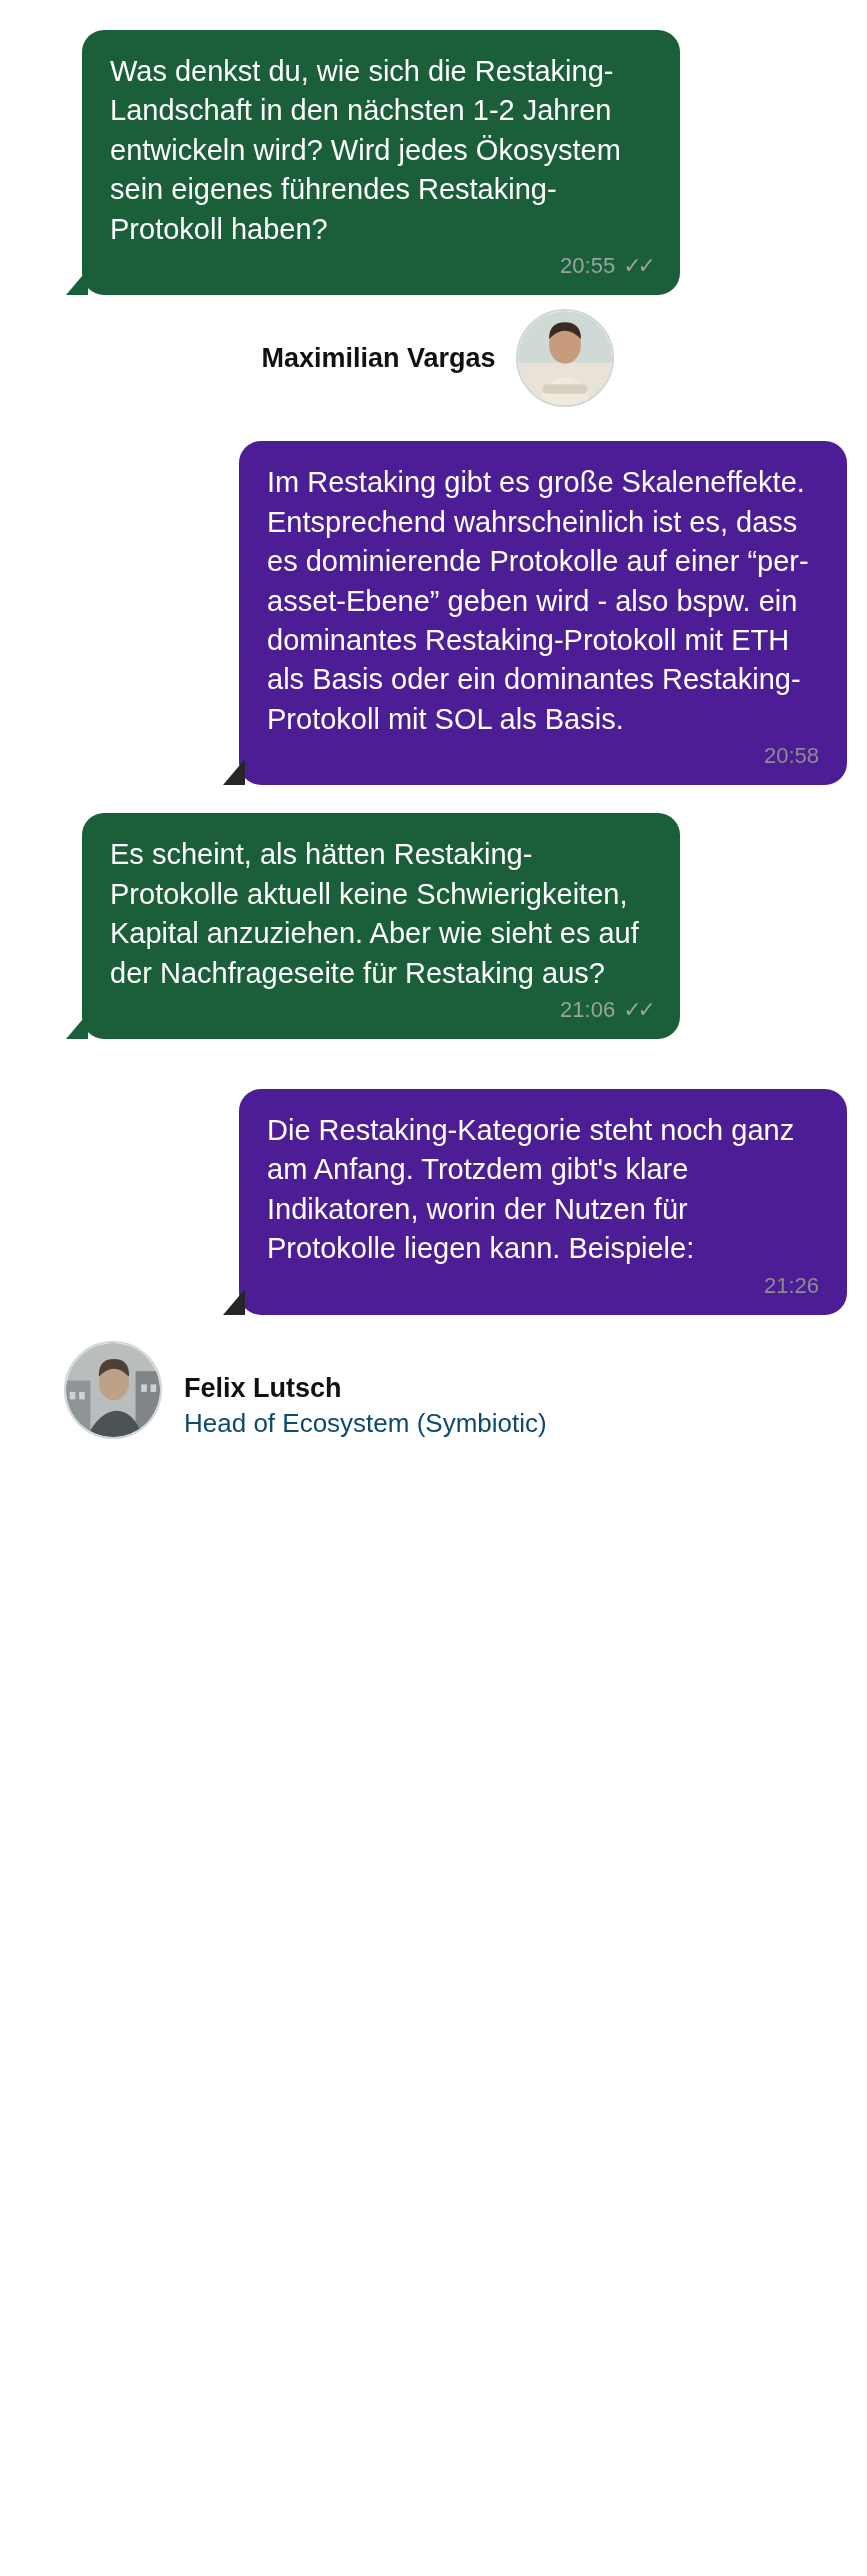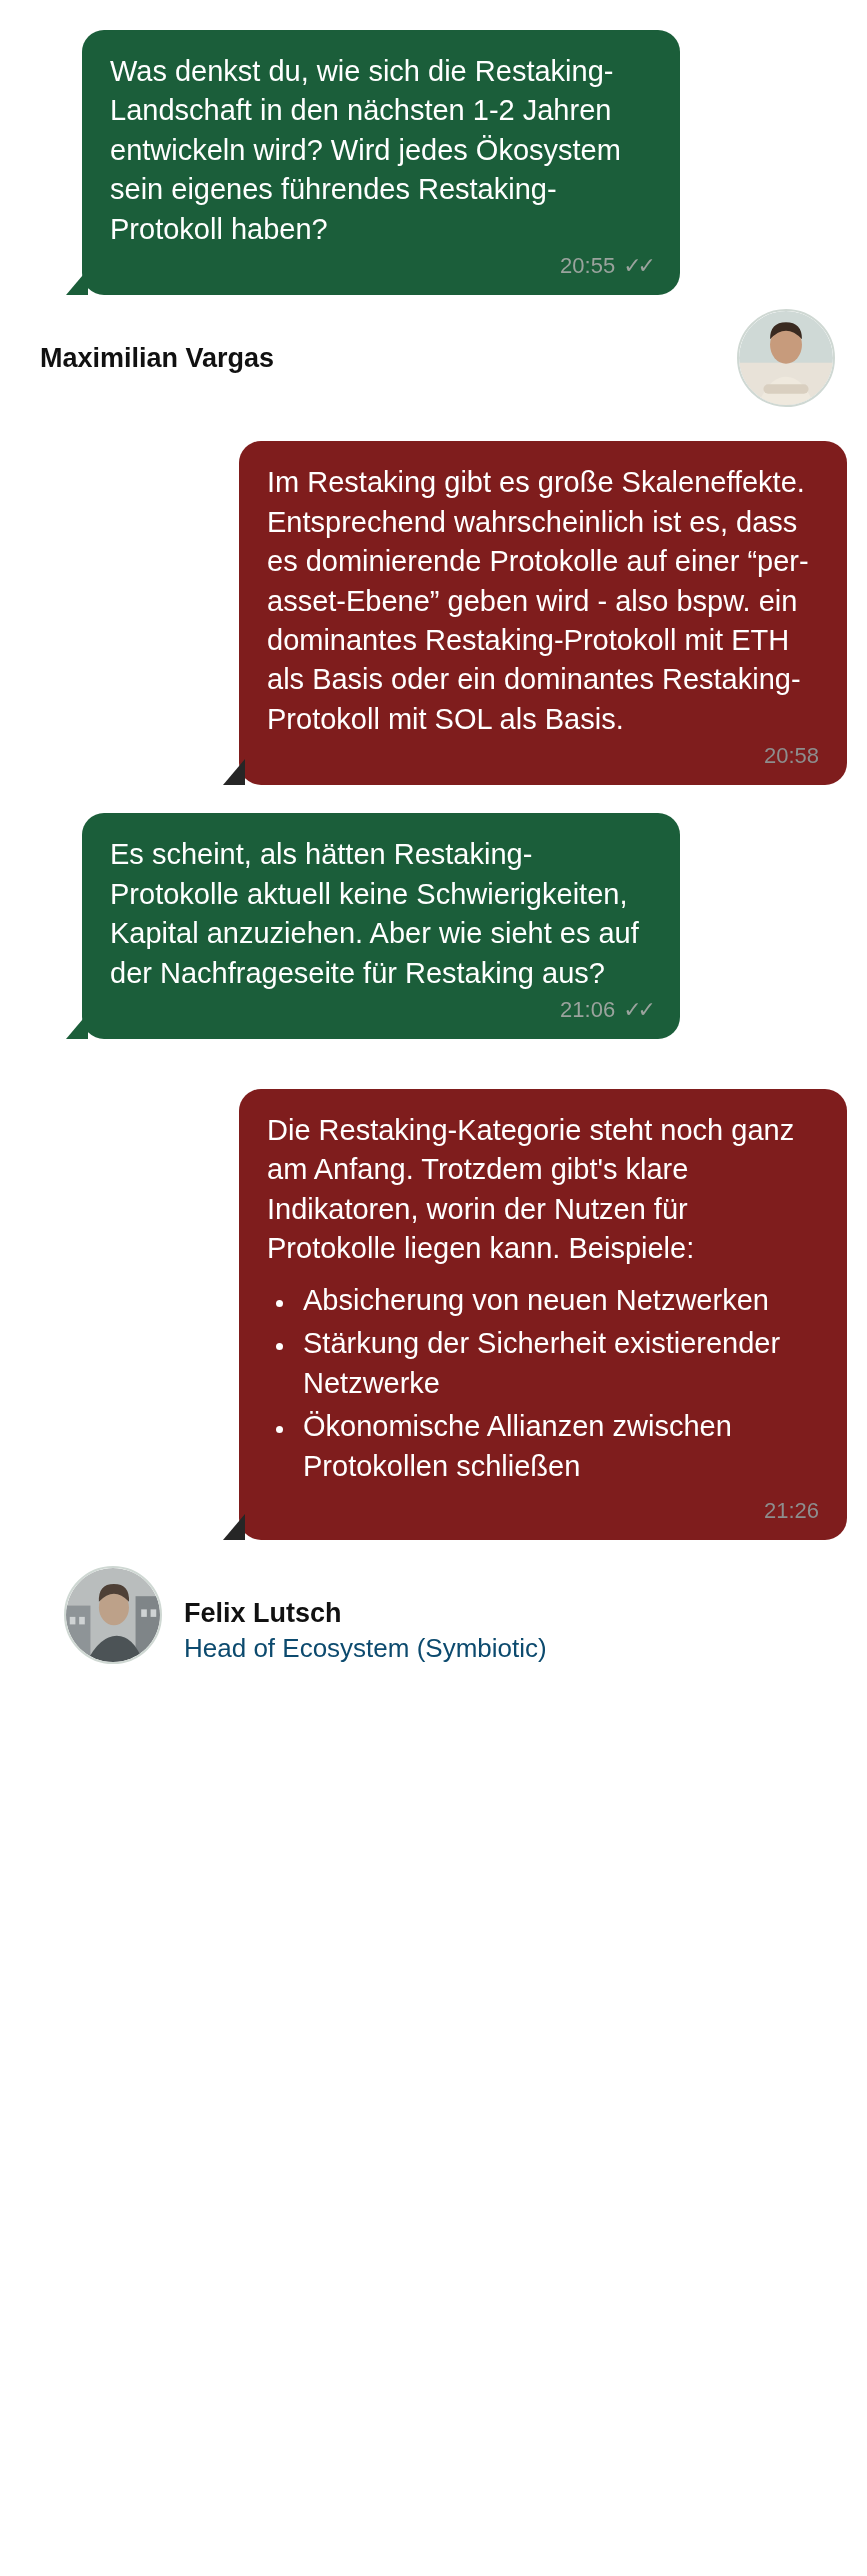--- a/index.html
+++ b/index.html
@@ -38,21 +38,21 @@
     line-height: 1.36;
     color: #ffffff;
     word-wrap: break-word;
   }
   .bubble.green {
     background: #1b5e3a;
     margin-left: 42px;
     max-width: 598px;
   }
   .bubble.dark {
-    background: #7f1d1d;
+    background: #4c1d95;
     margin-left: 199px;
     max-width: 608px;
   }
 
   
   .bubble.green::after {
     content: "";
     position: absolute;
     left: -16px;
     bottom: 0px;
@@ -105,21 +105,21 @@
     padding-left: 6px;
   }
   ul.bul li::marker { font-size: 24px; }
 
   .para { margin: 0; }
 
   
   .sender-right {
     display: flex;
     align-items: center;
-    justify-content: space-between;
+    justify-content: center;
     gap: 20px;
     margin: 14px 12px 34px 0;
   }
   .sender-left {
     display: flex;
     align-items: flex-end;
     justify-content: flex-start;
     gap: 22px;
     margin: 26px 0 10px 24px;
   }
@@ -208,25 +208,20 @@
           <span class="ticks">✓✓</span>
         </div>
       </div>
     </div>
 
     <div class="spacer-md"></div>
 
     <div class="row in">
       <div class="bubble dark">
         <p class="para">Die Restaking-Kategorie steht noch ganz am Anfang. Trotzdem gibt's klare Indikatoren, worin der Nutzen für Protokolle liegen kann. Beispiele:</p>
-        <ul class="bul">
-          <li>Absicherung von neuen Netzwerken</li>
-          <li>Stärkung der Sicherheit existierender Netzwerke</li>
-          <li>Ökonomische Allianzen zwischen Protokollen schließen</li>
-        </ul>
         <div class="meta">
           <span class="time">21:26</span>
         </div>
       </div>
     </div>
 
     <div class="sender-left">
       <span class="avatar">
         <svg viewBox="0 0 100 100">
           <defs>

